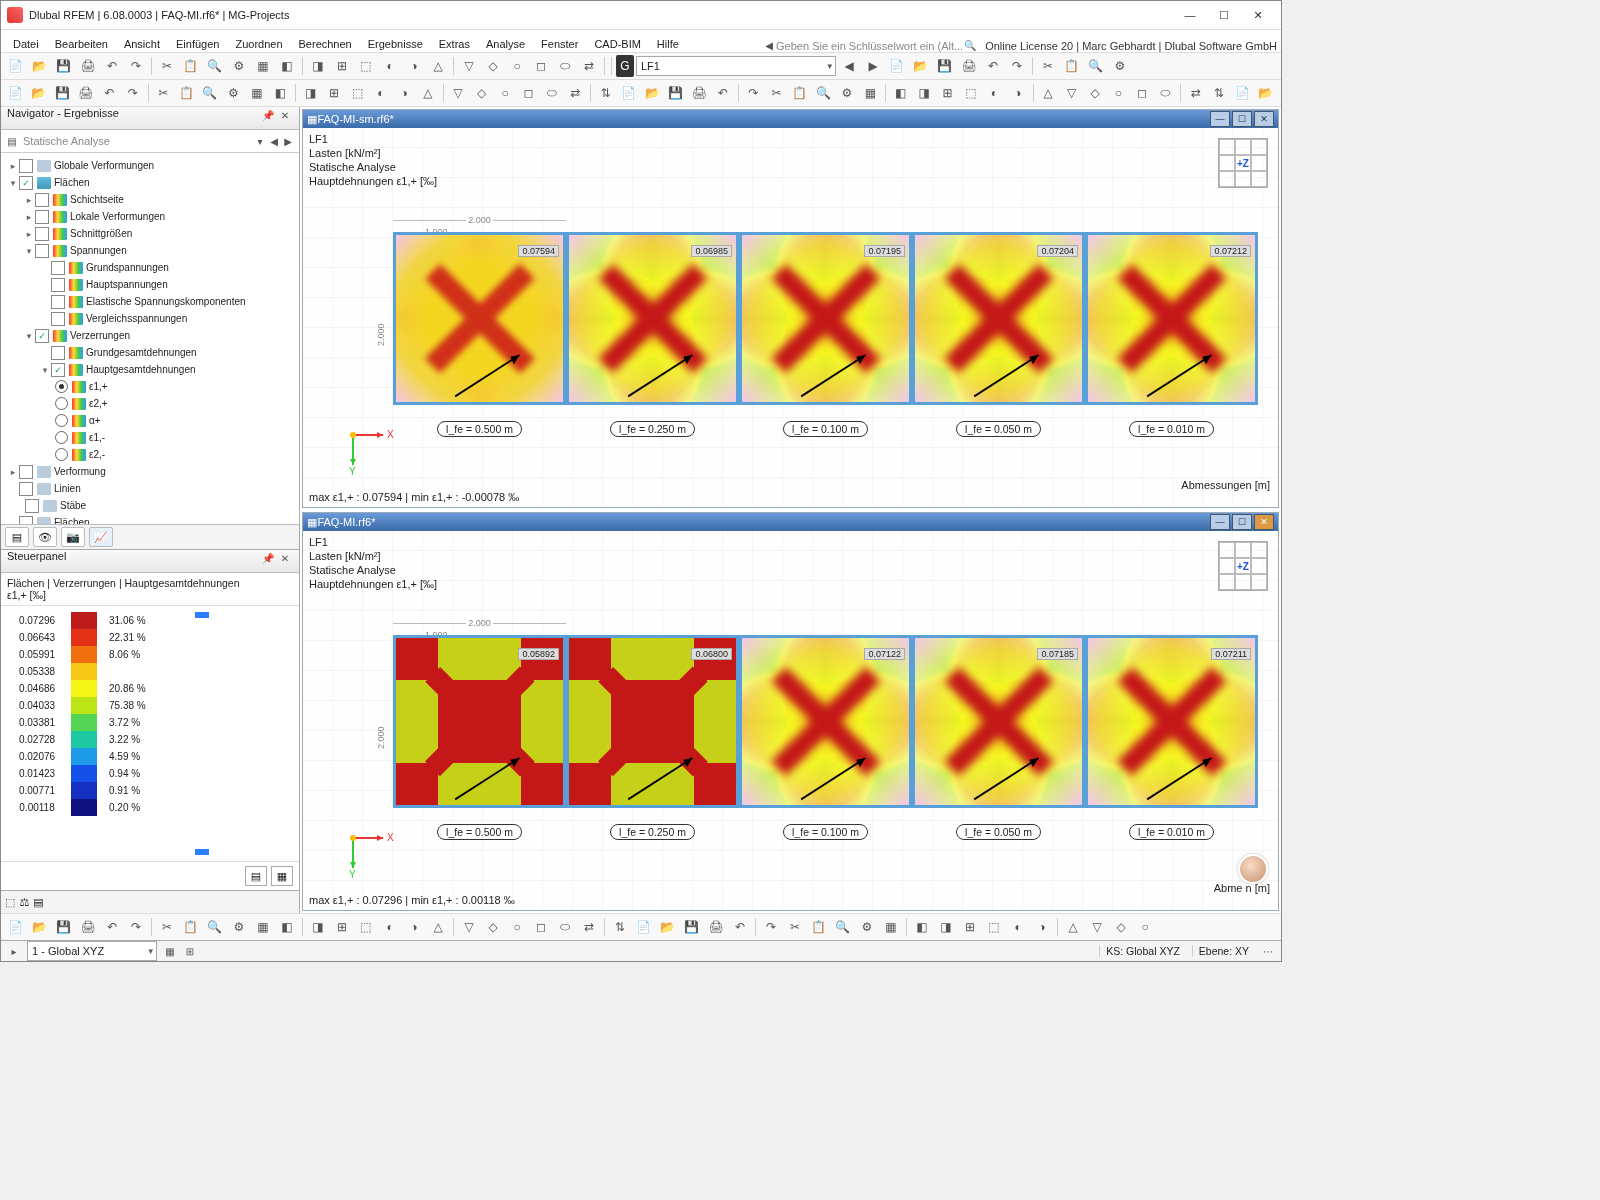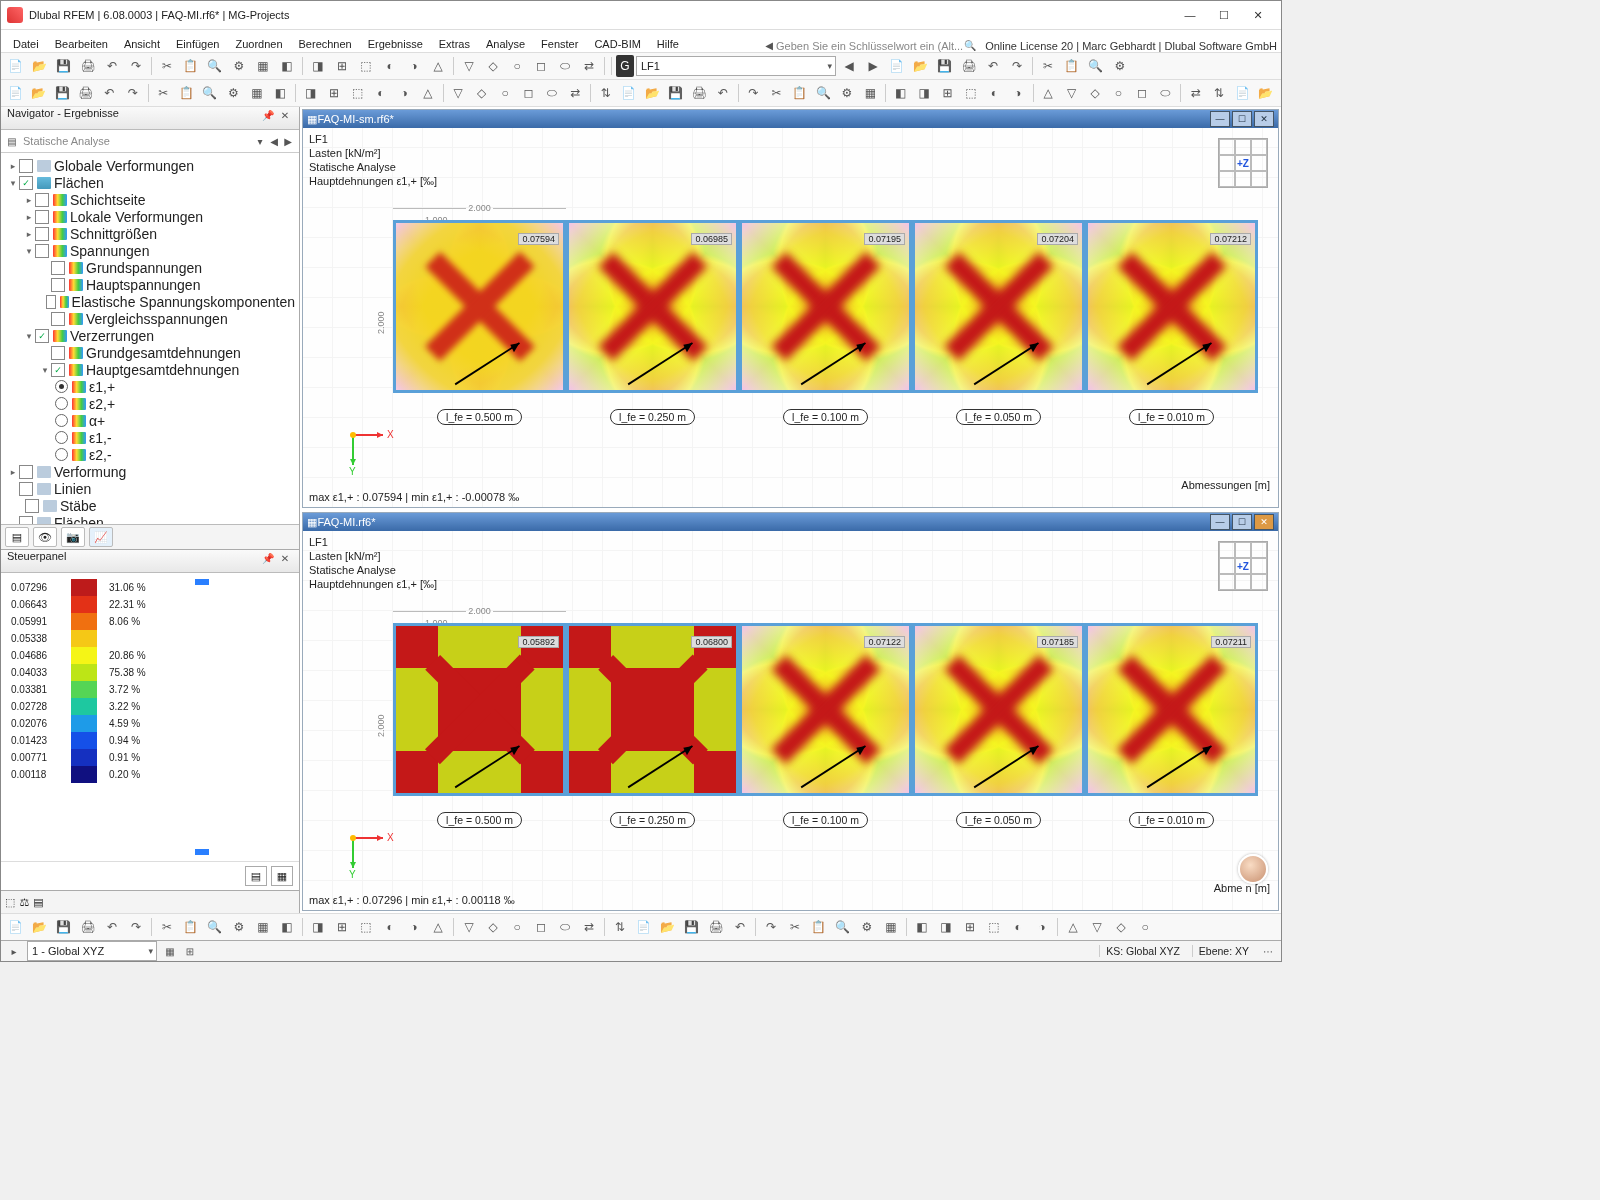--- a/index.html
+++ b/index.html
@@ -28,48 +28,48 @@
 .tree{flex:1;overflow:auto;background:#fff;padding:4px 0}
 .tn{display:flex;align-items:center;height:17px;padding-right:4px;white-space:nowrap}
 .tn .tw{width:12px;text-align:center;color:#666;font-size:9px}
 .tn .cb{width:12px;height:12px;border:1px solid #888;margin-right:4px;display:flex;align-items:center;justify-content:center;font-size:9px;color:#0a4}
 .tn .ic{width:14px;height:12px;margin-right:3px;display:inline-block}
 .ic.surf{background:linear-gradient(#6bd,#49b);border-radius:1px}
 .ic.flag{background:linear-gradient(90deg,#f33,#fd3,#4c4,#39f);border-radius:1px}
 .ic.def{background:#bcd;border-radius:1px}
 .tn .rd{width:11px;height:11px;border:1px solid #666;border-radius:50%;margin-right:4px;display:flex;align-items:center;justify-content:center}
 .tn .rd.on:after{content:"";width:5px;height:5px;background:#333;border-radius:50%}
-.tn .lbl{font-size:14px}
+.tn .lbl{font-size:10px}
 .tabbar{display:flex;height:24px;border-top:1px solid #bbb;background:#f4f4f4;align-items:center;padding:0 4px;gap:4px}
 .tabbar .tab{width:22px;height:18px;display:flex;align-items:center;justify-content:center;border:1px solid #bbb;background:#fff;border-radius:2px;font-size:11px}
 .steuer{display:flex;flex-direction:column;border-top:1px solid #aaa}
 .steuer .sub{padding:4px 6px;font-size:10.5px;border-bottom:1px solid #ddd}
 .legend{flex:1;padding:6px 10px;overflow:auto;position:relative}
 .lg-row{display:flex;align-items:center;height:17px}
-.lg-row .v{width:52px;text-align:left;font-size:10px;margin-right:8px}
+.lg-row .v{width:52px;text-align:center;font-size:10px;margin-right:8px}
 .lg-bar{width:26px;height:17px}
 .lg-row .p{margin-left:12px;font-size:10px}
 .slider{position:absolute;width:14px;height:6px;background:#2a7fff}
 .steuer-bot{display:flex;justify-content:flex-end;padding:4px 6px;gap:4px;border-top:1px solid #ddd}
 .steuer-bot .b{width:20px;height:18px;border:1px solid #aaa;background:#fff;display:flex;align-items:center;justify-content:center}
 .right{flex:1;display:flex;flex-direction:column;min-width:0}
 .view{flex:1;position:relative;border:1px solid #9ab;margin:2px;display:flex;flex-direction:column;background:#fefefe;min-height:0}
 .view-title{height:18px;background:linear-gradient(#6a9bd8,#3a6aa8);color:#fff;display:flex;align-items:center;padding:0 4px;font-size:11px}
 .view-title .vt{flex:1}
 .view-title .vb{width:18px;height:14px;background:#b8cde8;border:1px solid #456;margin-left:2px;display:flex;align-items:center;justify-content:center;font-size:9px;color:#234}
 .view-title .vb.close{background:#d94;color:#fff}
 .canvas{flex:1;position:relative;background:repeating-linear-gradient(0deg,transparent,transparent 29px,#f4f4f4 29px,#f4f4f4 30px),repeating-linear-gradient(90deg,transparent,transparent 29px,#f4f4f4 29px,#f4f4f4 30px);overflow:hidden}
 .info{position:absolute;left:6px;top:4px;font-size:11px;line-height:14px}
 .axis-cube{position:absolute;right:10px;top:10px;width:48px;height:48px;border:1px solid #aaa;display:grid;grid-template-columns:1fr 1fr 1fr;grid-template-rows:1fr 1fr 1fr}
 .axis-cube div{border:1px solid #bbb}
 .axis-cube .z{display:flex;align-items:center;justify-content:center;font-size:10px;color:#25d;font-weight:bold}
 .cs{position:absolute;left:40px;bottom:30px;font-size:11px}
 .minmax{position:absolute;left:6px;bottom:4px;font-size:11px}
 .dim-r{position:absolute;right:8px;bottom:16px;font-size:11px}
-.plates{position:absolute;left:90px;top:80px;right:20px;bottom:70px;display:flex;align-items:center}
+.plates{position:absolute;left:90px;top:80px;right:20px;bottom:70px;display:flex;align-items:flex-end}
 .plate-wrap{flex:1;display:flex;flex-direction:column;align-items:center;position:relative}
 .plate{width:100%;aspect-ratio:1/1;position:relative;border:3px solid #5aa0d8;box-sizing:border-box}
 .plate.smooth{background:radial-gradient(circle at 25% 25%,#c41818 0%,#f0a020 30%,#f5f520 50%,#40d040 70%,#3080e8 100%),radial-gradient(circle at 75% 25%,#c41818 0%,#f0a020 30%,#f5f520 50%,#40d040 70%,#3080e8 100%),radial-gradient(circle at 25% 75%,#c41818 0%,#f0a020 30%,#f5f520 50%,#40d040 70%,#3080e8 100%),radial-gradient(circle at 75% 75%,#c41818 0%,#f0a020 30%,#f5f520 50%,#40d040 70%,#3080e8 100%);background-blend-mode:lighten}
 .plate.sm-orange{background:radial-gradient(circle at 25% 25%,#f0a020 0%,#f5d520 40%,#c7d520 60%,#40c040 80%,#3080e8 100%),radial-gradient(circle at 75% 25%,#f0a020 0%,#f5d520 40%,#c7d520 60%,#40c040 80%,#3080e8 100%),radial-gradient(circle at 25% 75%,#f0a020 0%,#f5d520 40%,#c7d520 60%,#40c040 80%,#3080e8 100%),radial-gradient(circle at 75% 75%,#f0a020 0%,#f5d520 40%,#c7d520 60%,#40c040 80%,#3080e8 100%);background-blend-mode:lighten}
 .plate.coarse{background:conic-gradient(from 45deg at 50% 50%,#c7d018,#c7d018);position:relative}
 .plate.coarse::before,.plate.coarse::after{content:"";position:absolute}
 .plate .cross{position:absolute;inset:10%;}
 .plate .cross::before,.plate .cross::after{content:"";position:absolute;left:0;right:0;top:42%;height:16%;background:#c41818;transform:rotate(45deg)}
 .plate .cross::after{transform:rotate(-45deg)}
 .plate.smooth .cross::before,.plate.smooth .cross::after{filter:blur(4px)}
@@ -381,20 +381,22 @@
     <div class="tab">📷</div>
     <div class="tab" style="background:#e5f1fb">📈</div>
    </div>
 
    <div class="steuer" style="height:340px">
     <div class="panel-hd">
      <span class="t">Steuerpanel</span>
      <span class="pbtn">📌</span>
      <span class="pbtn">✕</span>
     </div>
+    <div class="sub" style="white-space:pre-line">Flächen | Verzerrungen | Hauptgesamtdehnungen
+ε1,+ [‰]</div>
     <div class="legend" id="legend">
             <div class="lg-row">
               <span class="v">0.07296</span>
               <span class="lg-bar" style="background:#bd1b1b"></span>
               <span class="p">31.06 %</span>
             </div>
             <div class="lg-row">
               <span class="v">0.06643</span>
               <span class="lg-bar" style="background:#e33117"></span>
               <span class="p">22.31 %</span>

